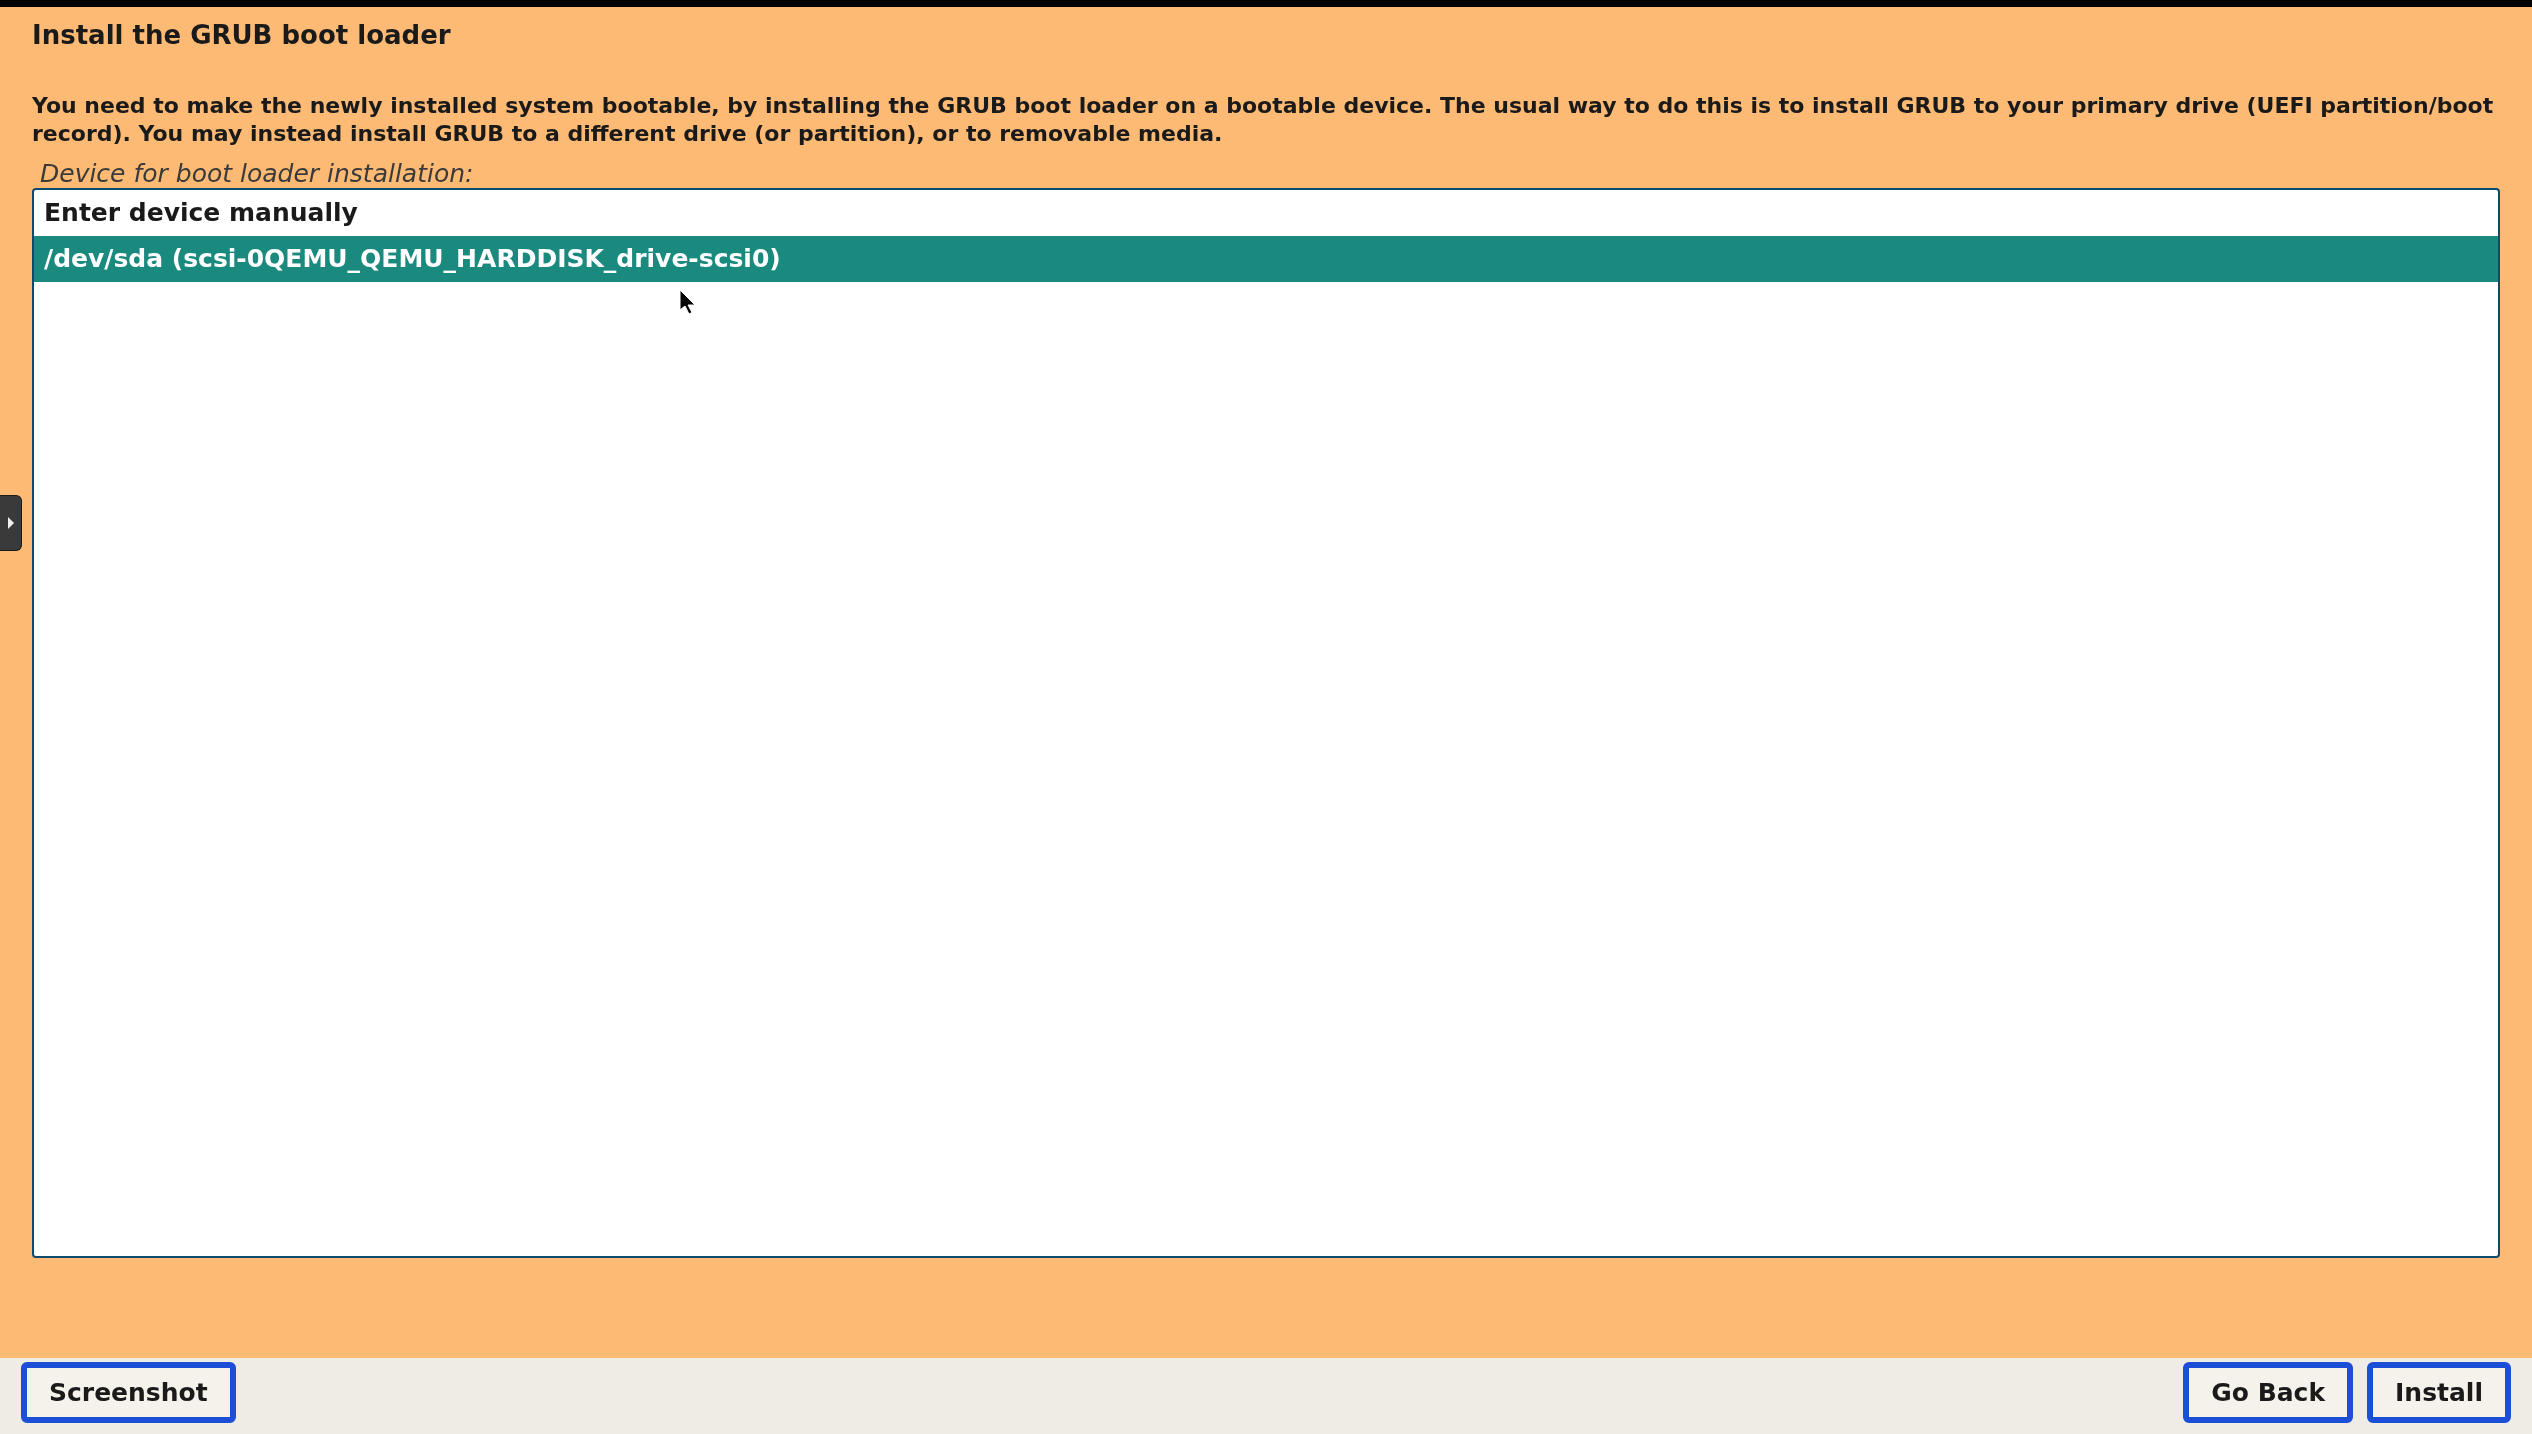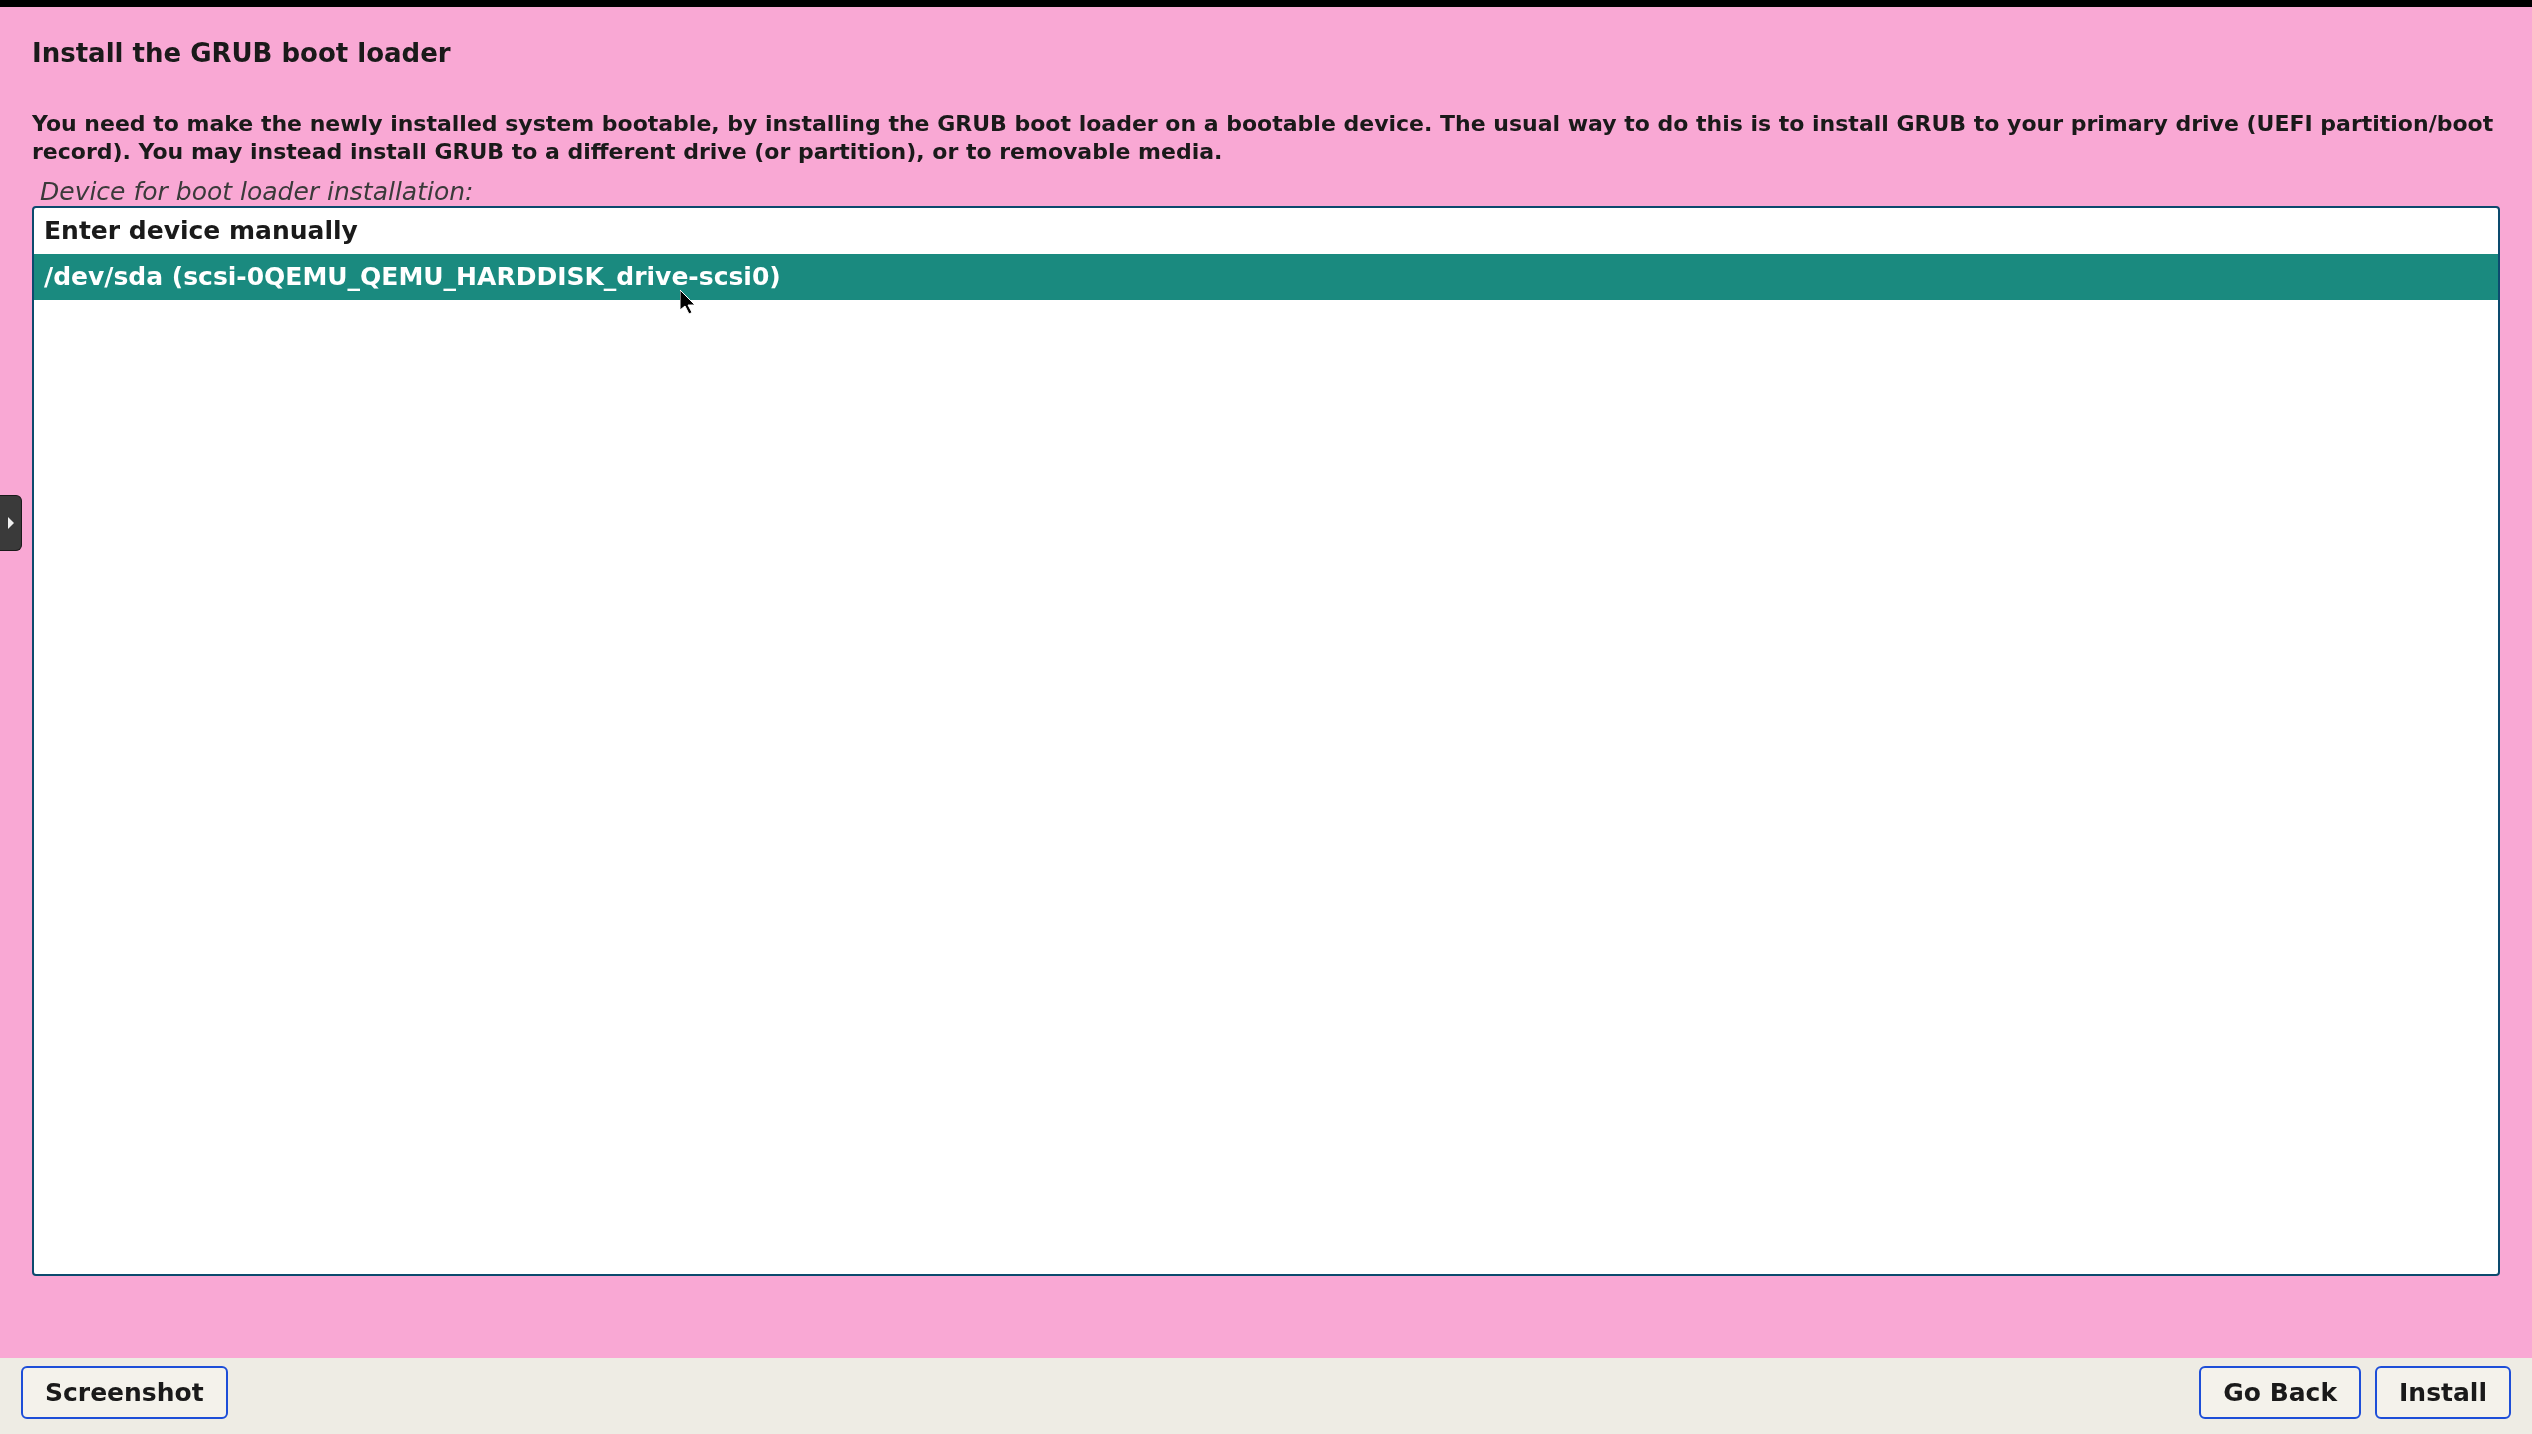--- a/index.html
+++ b/index.html
@@ -14,22 +14,22 @@
       height: 1434px;
       position: relative;
       overflow: hidden;
     }
     .top-black-bar {
       height: 7px;
       background: #000;
       width: 100%;
     }
     .content-area {
-      background: #f9a8d4;
-      padding: 31px 32px 0 32px;
+      background: #fdba74;
+      padding: 13px 32px 0 32px;
       height: 1351px;
       position: relative;
     }
     .page-title {
       font-weight: bold;
       font-size: 26px;
       color: #1a1a1a;
       margin-bottom: 42px;
     }
     .description {
@@ -96,21 +96,21 @@
     .footer-right {
       display: flex;
       gap: 14px;
     }
     .btn {
       font-family: inherit;
       font-size: 25px;
       font-weight: bold;
       color: #1a1a1a;
       background: #f4f2eb;
-      border: 2px solid #1d4ed8;
+      border: 6px solid #1d4ed8;
       border-radius: 6px;
       padding: 10px 22px;
       cursor: pointer;
     }
     .cursor {
       position: absolute;
       left: 680px;
       top: 290px;
       z-index: 100;
       pointer-events: none;

